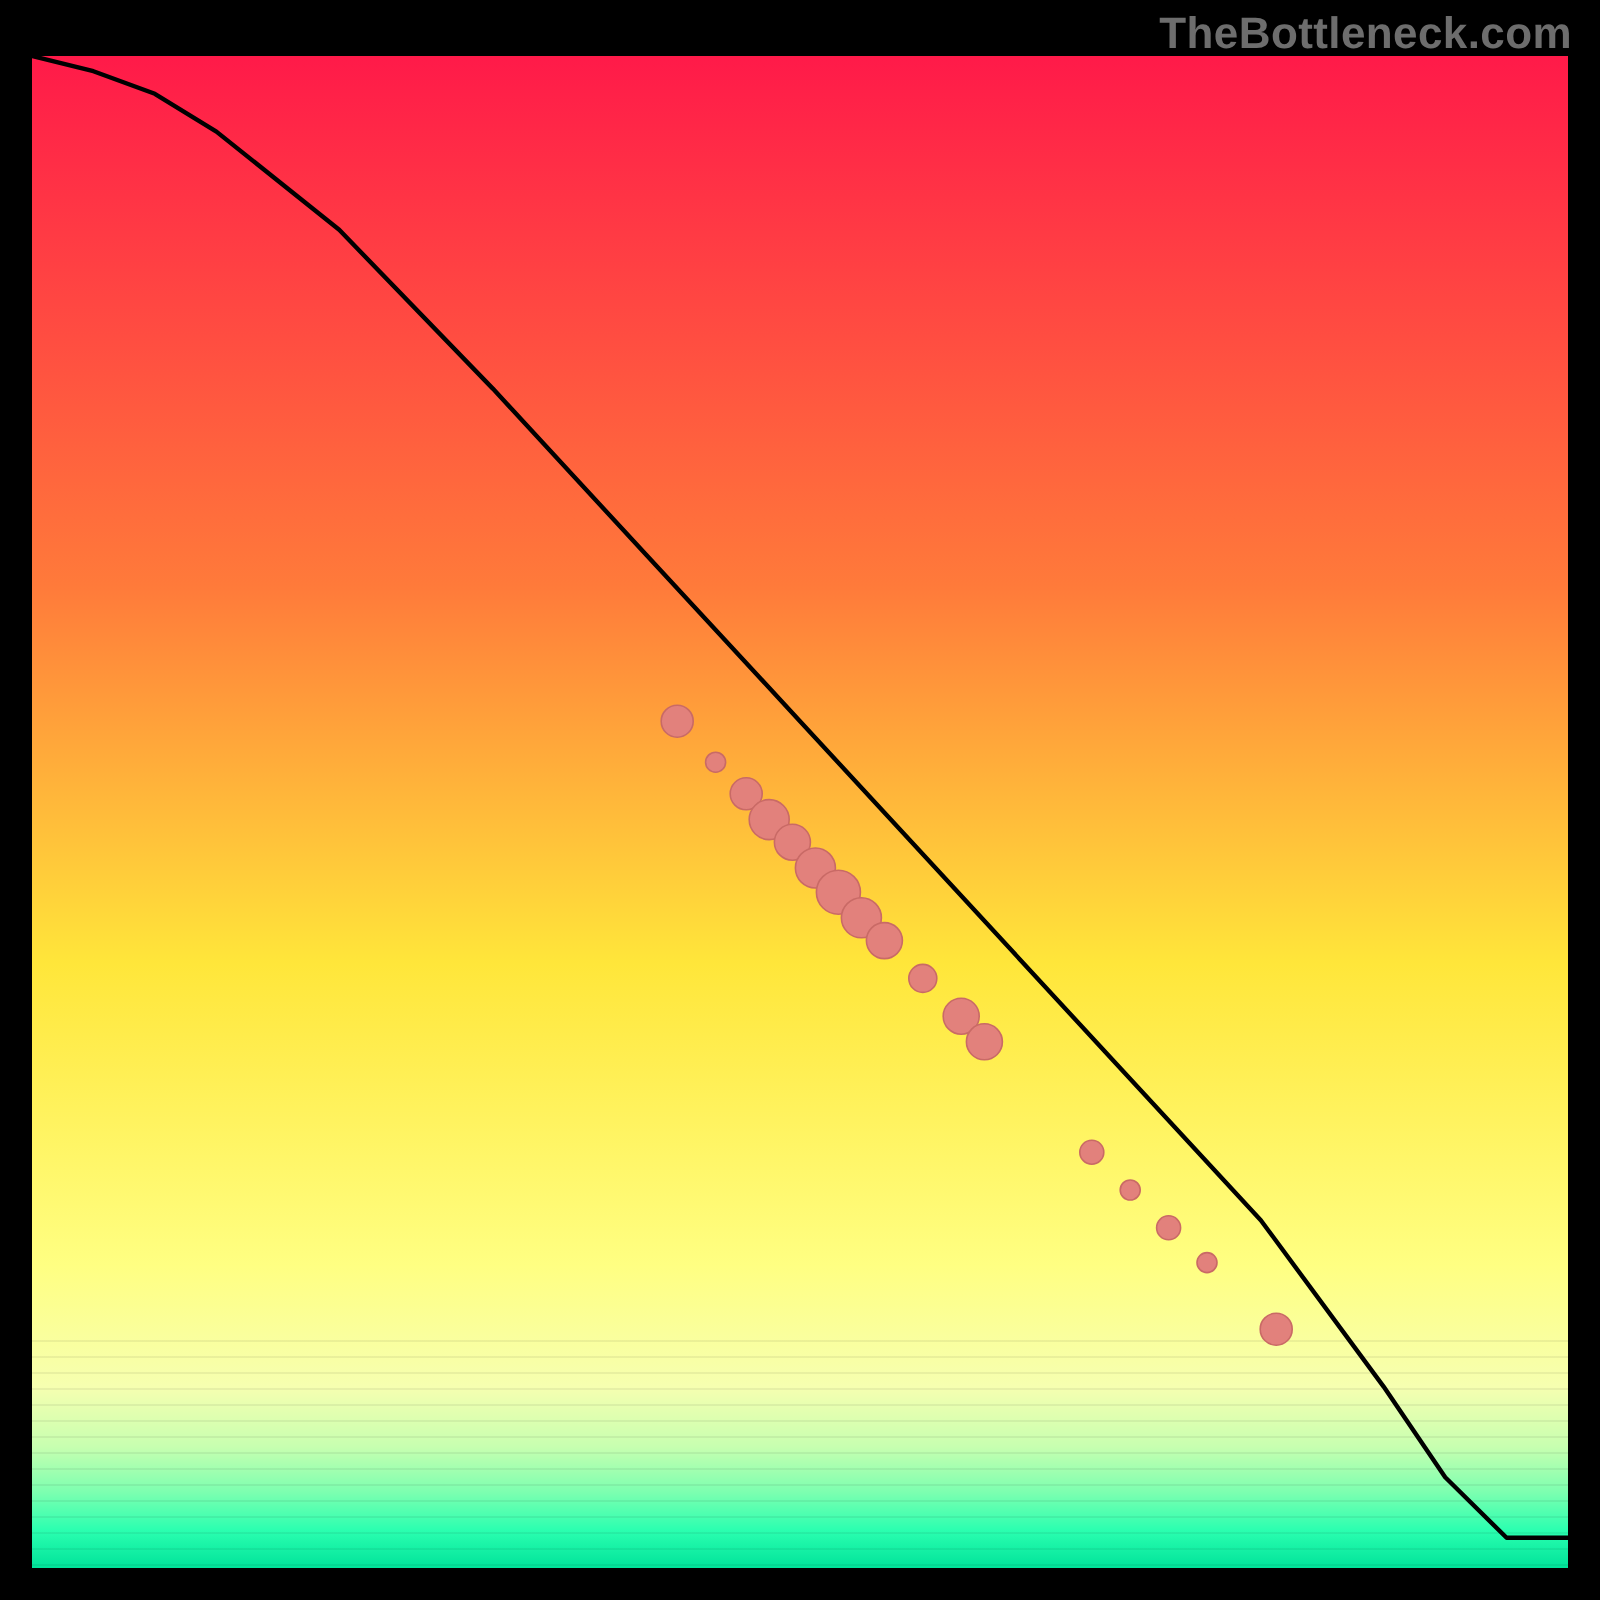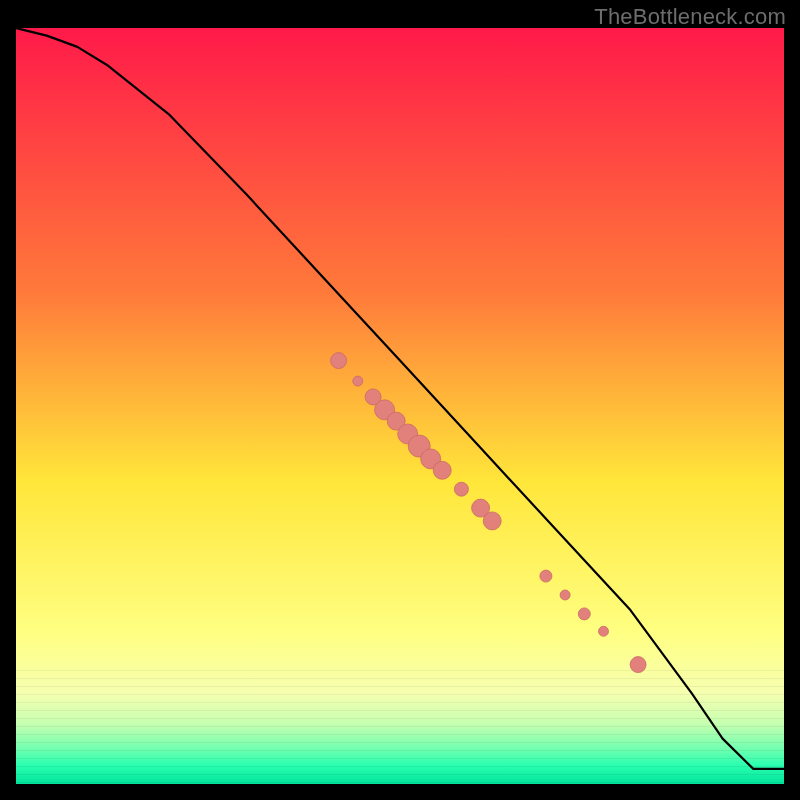--- a/index.html
+++ b/index.html
@@ -34,21 +34,21 @@
     inset: 0;
     width: 100%;
     height: 100%;
   }
   .watermark {
     position: absolute;
     top: 4px;
     right: 14px;
     color: #6d6d6d;
     font-size: 22px;
-    font-weight: 400;
+    font-weight: 700;
     letter-spacing: 0.2px;
     user-select: none;
   }
 </style>
 </head>
 <body>
 
 <div class="stage">
 
   <div class="watermark">TheBottleneck.com</div>

